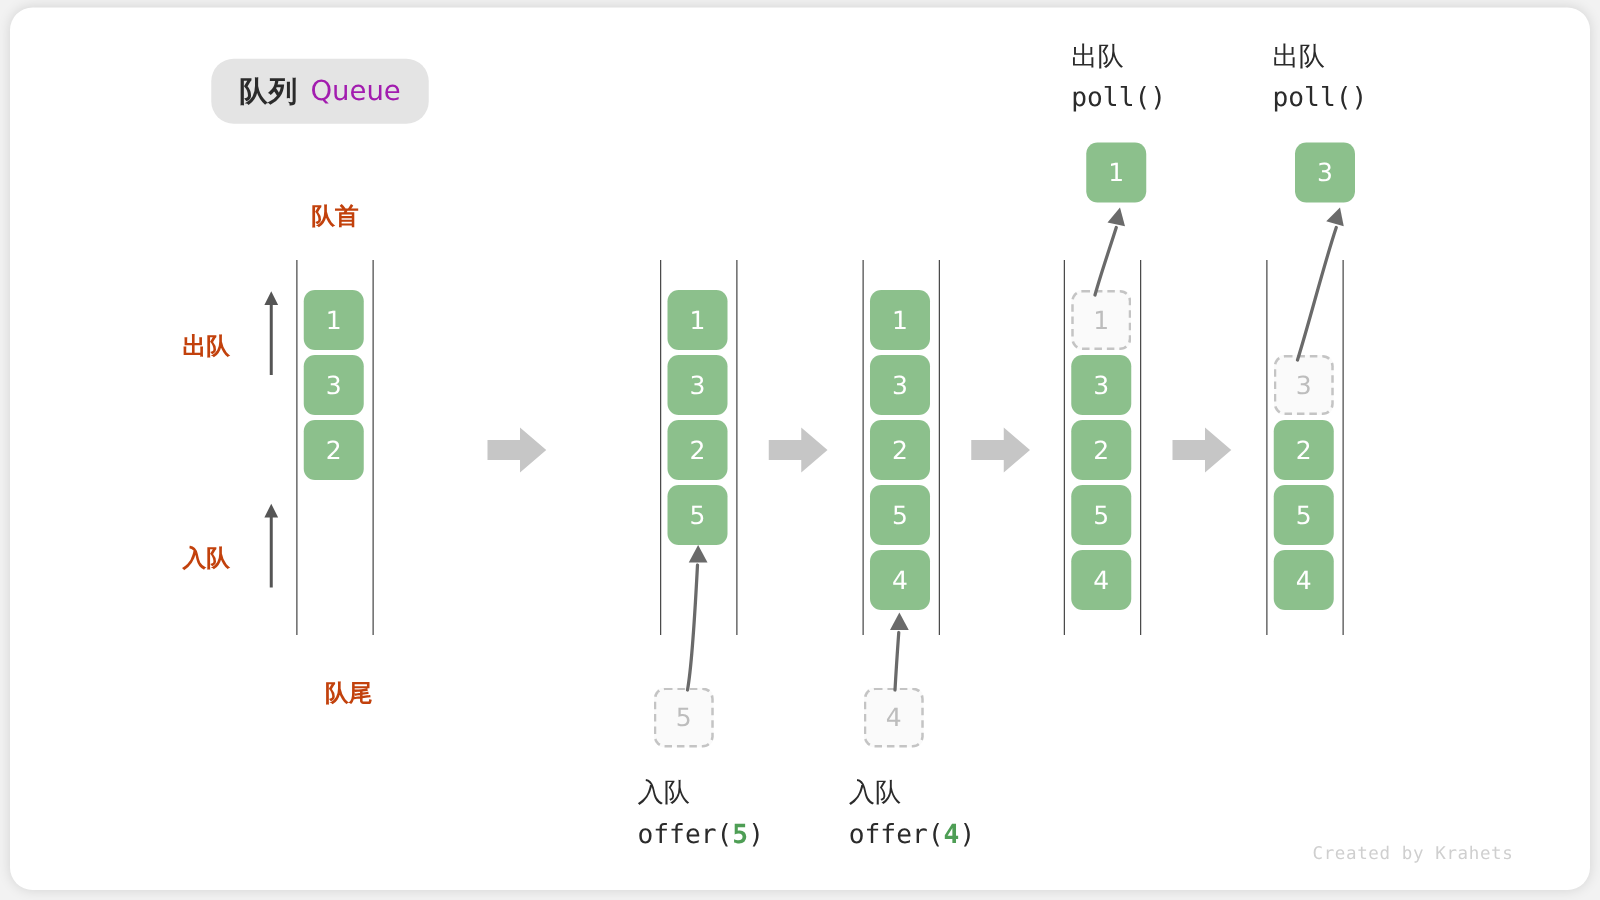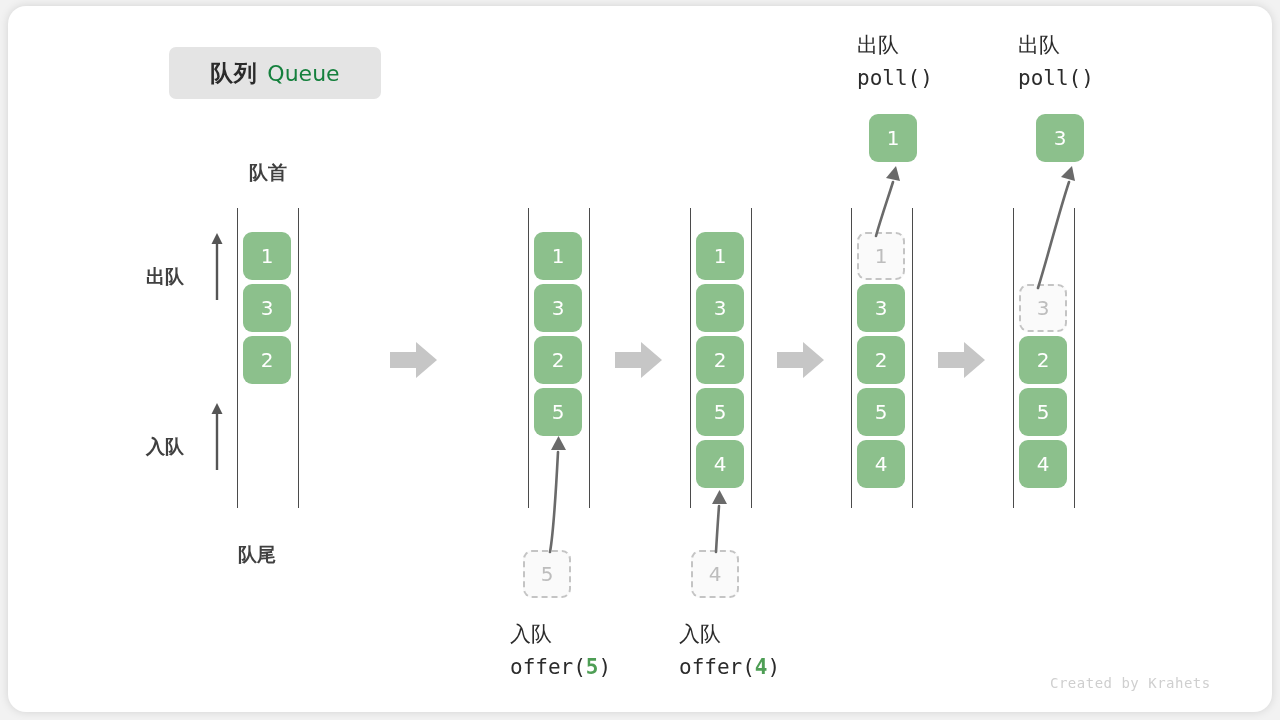--- a/index.html
+++ b/index.html
@@ -23,45 +23,45 @@
     height: 706px;
     background: #ffffff;
     border-radius: 18px;
     box-shadow: 0 0 10px rgba(0,0,0,0.13);
   }
   .abs { position: absolute; }
 
   
   .title-chip {
     left: 169px; top: 47px;
-    width: 212px; height: 52px;
+    width: 174px; height: 52px;
     background: #e4e4e4;
-    border-radius: 7px;
+    border-radius: 18px;
     display: flex;
     align-items: center;
     justify-content: center;
     gap: 10px;
   }
   .title-cn {
     font-size: 23px;
     font-weight: bold;
     color: #2b2b2b;
     letter-spacing: 0.5px;
   }
   .title-en {
     font-size: 22px;
-    color: #15803d;
+    color: #a21caf;
     font-family: "DejaVu Sans", sans-serif;
   }
 
   
   .lbl-cn-bold {
     font-size: 19px;
     font-weight: bold;
-    color: #404040;
+    color: #c2410c;
     white-space: nowrap;
   }
   .lbl-cn {
     font-size: 21px;
     color: #2b2b2b;
     white-space: nowrap;
   }
   .lbl-mono {
     font-size: 21px;
     color: #2b2b2b;
@@ -119,21 +119,21 @@
 
 <div id="root">
   <div class="card"></div>
 
   <div class="abs title-chip">
     <span class="title-cn">队列</span>
     <span class="title-en">Queue</span>
   </div>
 
   <div class="abs lbl-cn-bold" style="left:238px; top:160px; width:60px; text-align:center;">队首</div>
-  <div class="abs lbl-cn-bold" style="left:238px; top:542px; width:60px; text-align:left;">队尾</div>
+  <div class="abs lbl-cn-bold" style="left:238px; top:542px; width:60px; text-align:right;">队尾</div>
 
   <div class="abs lbl-cn-bold" style="left:146px; top:264px;">出队</div>
   <div class="abs thin-arrow" style="left:209px; top:232px;">
     <svg width="16" height="68" viewBox="0 0 16 68">
       <line x1="8" y1="68" x2="8" y2="10" stroke="#555" stroke-width="2.4"></line>
       <polygon points="8,1 2.5,12 13.5,12" fill="#555"></polygon>
     </svg>
   </div>
 
   <div class="abs lbl-cn-bold" style="left:146px; top:434px;">入队</div>

